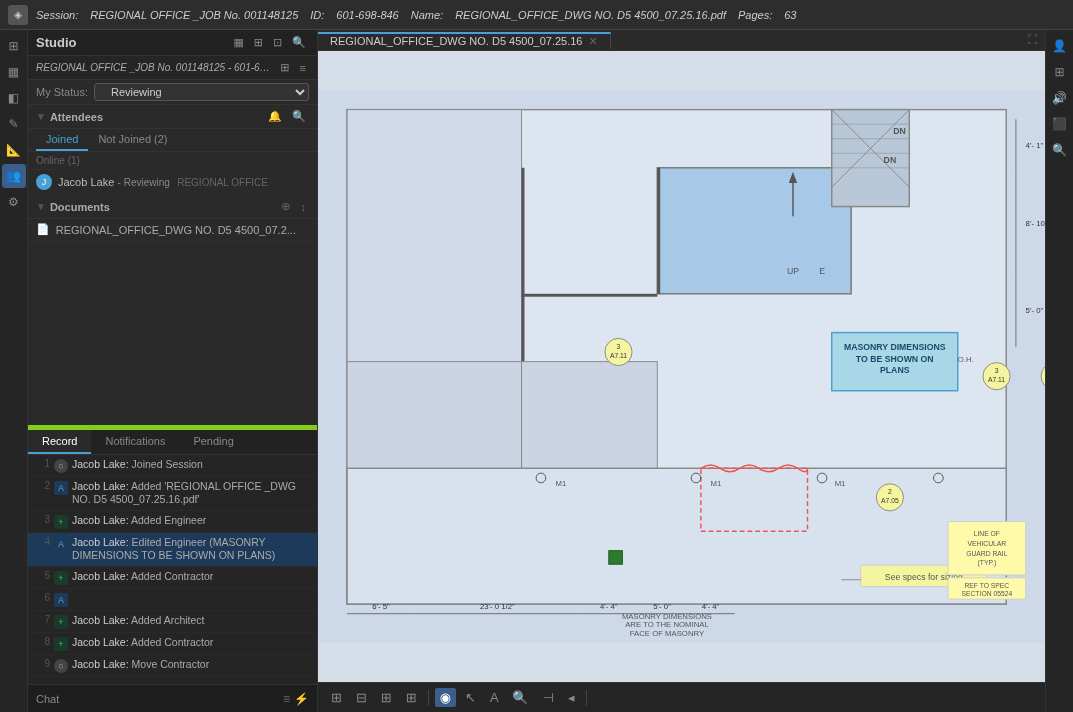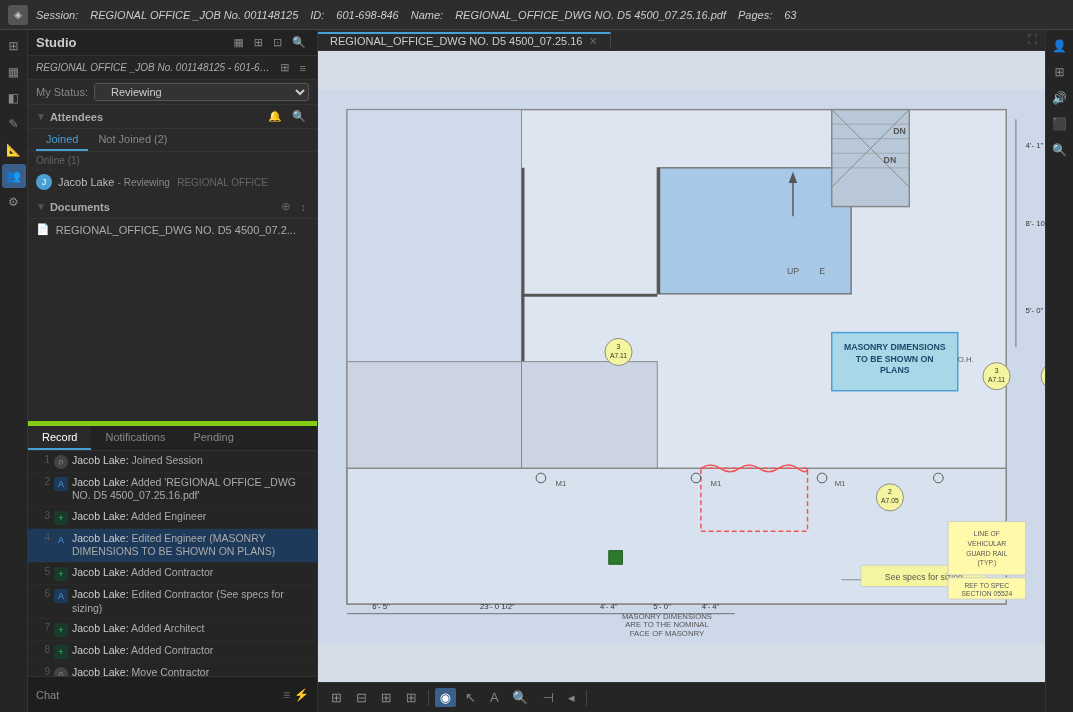--- a/index.html
+++ b/index.html
@@ -294,21 +294,21 @@
       flex-shrink: 0;
       margin-top: 1px;
     }
     .log-icon.circle { border-radius: 50%; background: #555; color: #aaa; }
     .log-text { color: #bbb; flex: 1; line-height: 1.3; }
     .log-text .name { color: #ccc; font-weight: 500; }
     .log-text .action { color: #aaa; }
 
     
     .chat-bar {
-      height: 36px;
+      height: 28px;
       background: #1e1e1e;
       border-top: 1px solid #333;
       display: flex;
       align-items: center;
       padding: 0 8px;
       gap: 6px;
       flex-shrink: 0;
     }
     .chat-label { color: #888; font-size: 11px; }
     .chat-input {
@@ -537,21 +537,20 @@
       <span class="log-text"><span class="name">Jacob Lake:</span> <span class="action">Edited Engineer (MASONRY DIMENSIONS TO BE SHOWN ON PLANS)</span></span>
     </div>
         <div class="log-item">
       <span class="log-num">5</span>
       <span class="log-icon " style="background:#1a3a2a;color:#4abf7a;width:14px;height:14px;border-radius:2px;display:flex;align-items:center;justify-content:center;font-size:9px;flex-shrink:0;margin-top:1px;">+</span>
       <span class="log-text"><span class="name">Jacob Lake:</span> <span class="action">Added Contractor</span></span>
     </div>
         <div class="log-item">
       <span class="log-num">6</span>
       <span class="log-icon " style="background:#1e3a5a;color:#4a9fd4;width:14px;height:14px;border-radius:2px;display:flex;align-items:center;justify-content:center;font-size:9px;flex-shrink:0;margin-top:1px;">A</span>
-      <span class="log-text"><span class="name">Jacob Lake:</span> <span class="action">Edited Contractor (See specs for sizing)</span></span>
     </div>
         <div class="log-item">
       <span class="log-num">7</span>
       <span class="log-icon " style="background:#1a3a2a;color:#4abf7a;width:14px;height:14px;border-radius:2px;display:flex;align-items:center;justify-content:center;font-size:9px;flex-shrink:0;margin-top:1px;">+</span>
       <span class="log-text"><span class="name">Jacob Lake:</span> <span class="action">Added Architect</span></span>
     </div>
         <div class="log-item">
       <span class="log-num">8</span>
       <span class="log-icon " style="background:#1a3a2a;color:#4abf7a;width:14px;height:14px;border-radius:2px;display:flex;align-items:center;justify-content:center;font-size:9px;flex-shrink:0;margin-top:1px;">+</span>
       <span class="log-text"><span class="name">Jacob Lake:</span> <span class="action">Added Contractor</span></span>

